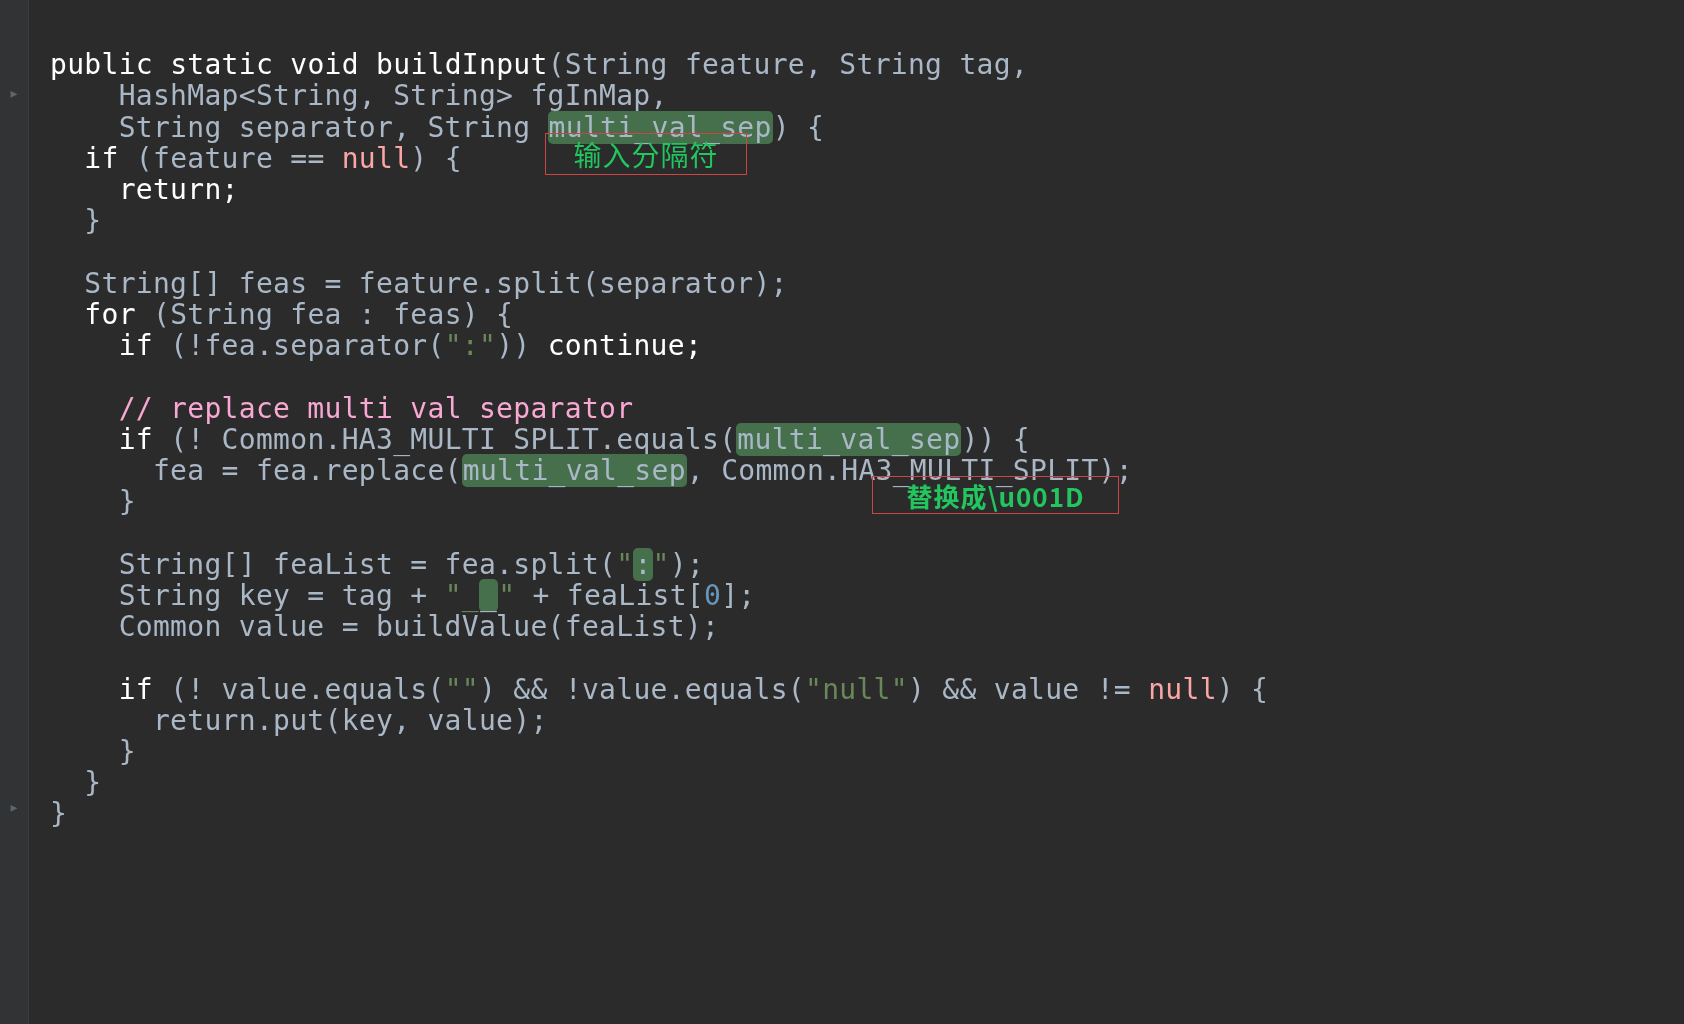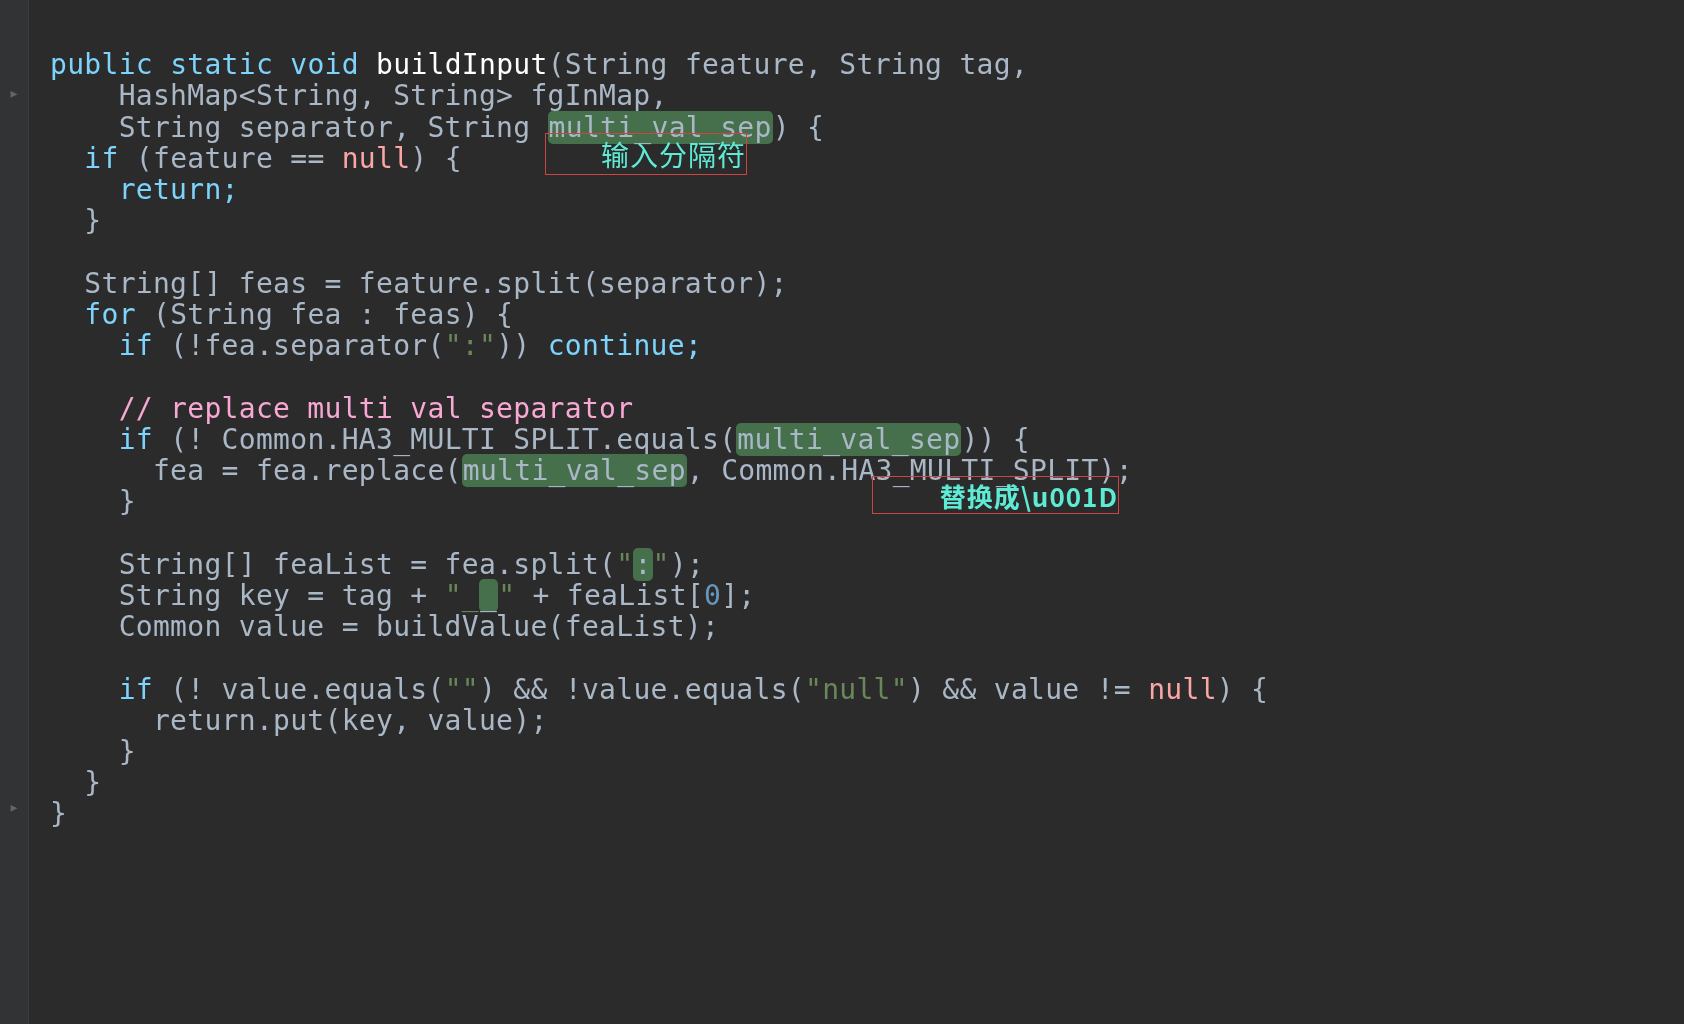--- a/index.html
+++ b/index.html
@@ -20,34 +20,34 @@
     left: 28px; top: 0;
     right: 0; bottom: 0;
     padding: 18px 0 0 22px;
     font-family: "Menlo", "Consolas", "DejaVu Sans Mono", monospace;
     font-size: 28px;
     line-height: 1.115;
     letter-spacing: 0.3px;
     color: #a9b7c6;
     white-space: pre;
   }
-  .kw  { color: #7dd3fc; }
+  .kw  { color: #ffffff; }
   .fn  { color: #ffffff; }
   .str { color: #6a8759; }
   .num { color: #6897bb; }
   .cmt { color: #f9a8d4; }
   .hl  { background: #45704b; color: #a9b7c6; padding: 0 1px; border-radius: 5px; text-align: right; }
   .null{ color: #fca5a5; }
 
   .annotation-box {
     position: absolute;
     border: 1px solid #cc4444;
-    color: #5eead4;
+    color: #22c55e;
     font-family: "PingFang SC","Microsoft YaHei","Noto Sans CJK SC",sans-serif;
-    display: flex; align-items: center; justify-content: flex-end;
+    display: flex; align-items: center; justify-content: center;
     background: transparent;
     pointer-events: none;
     letter-spacing: 1px;
   }
   #ann1 { left: 545px; top: 133px;  width: 200px; height: 40px; font-size: 28px; }
   #ann2 { left: 872px; top: 476px;  width: 245px; height: 36px; font-size: 26px; font-weight: 600; }
 
   .gutter-mark {
     position: absolute;
     left: 6px;

